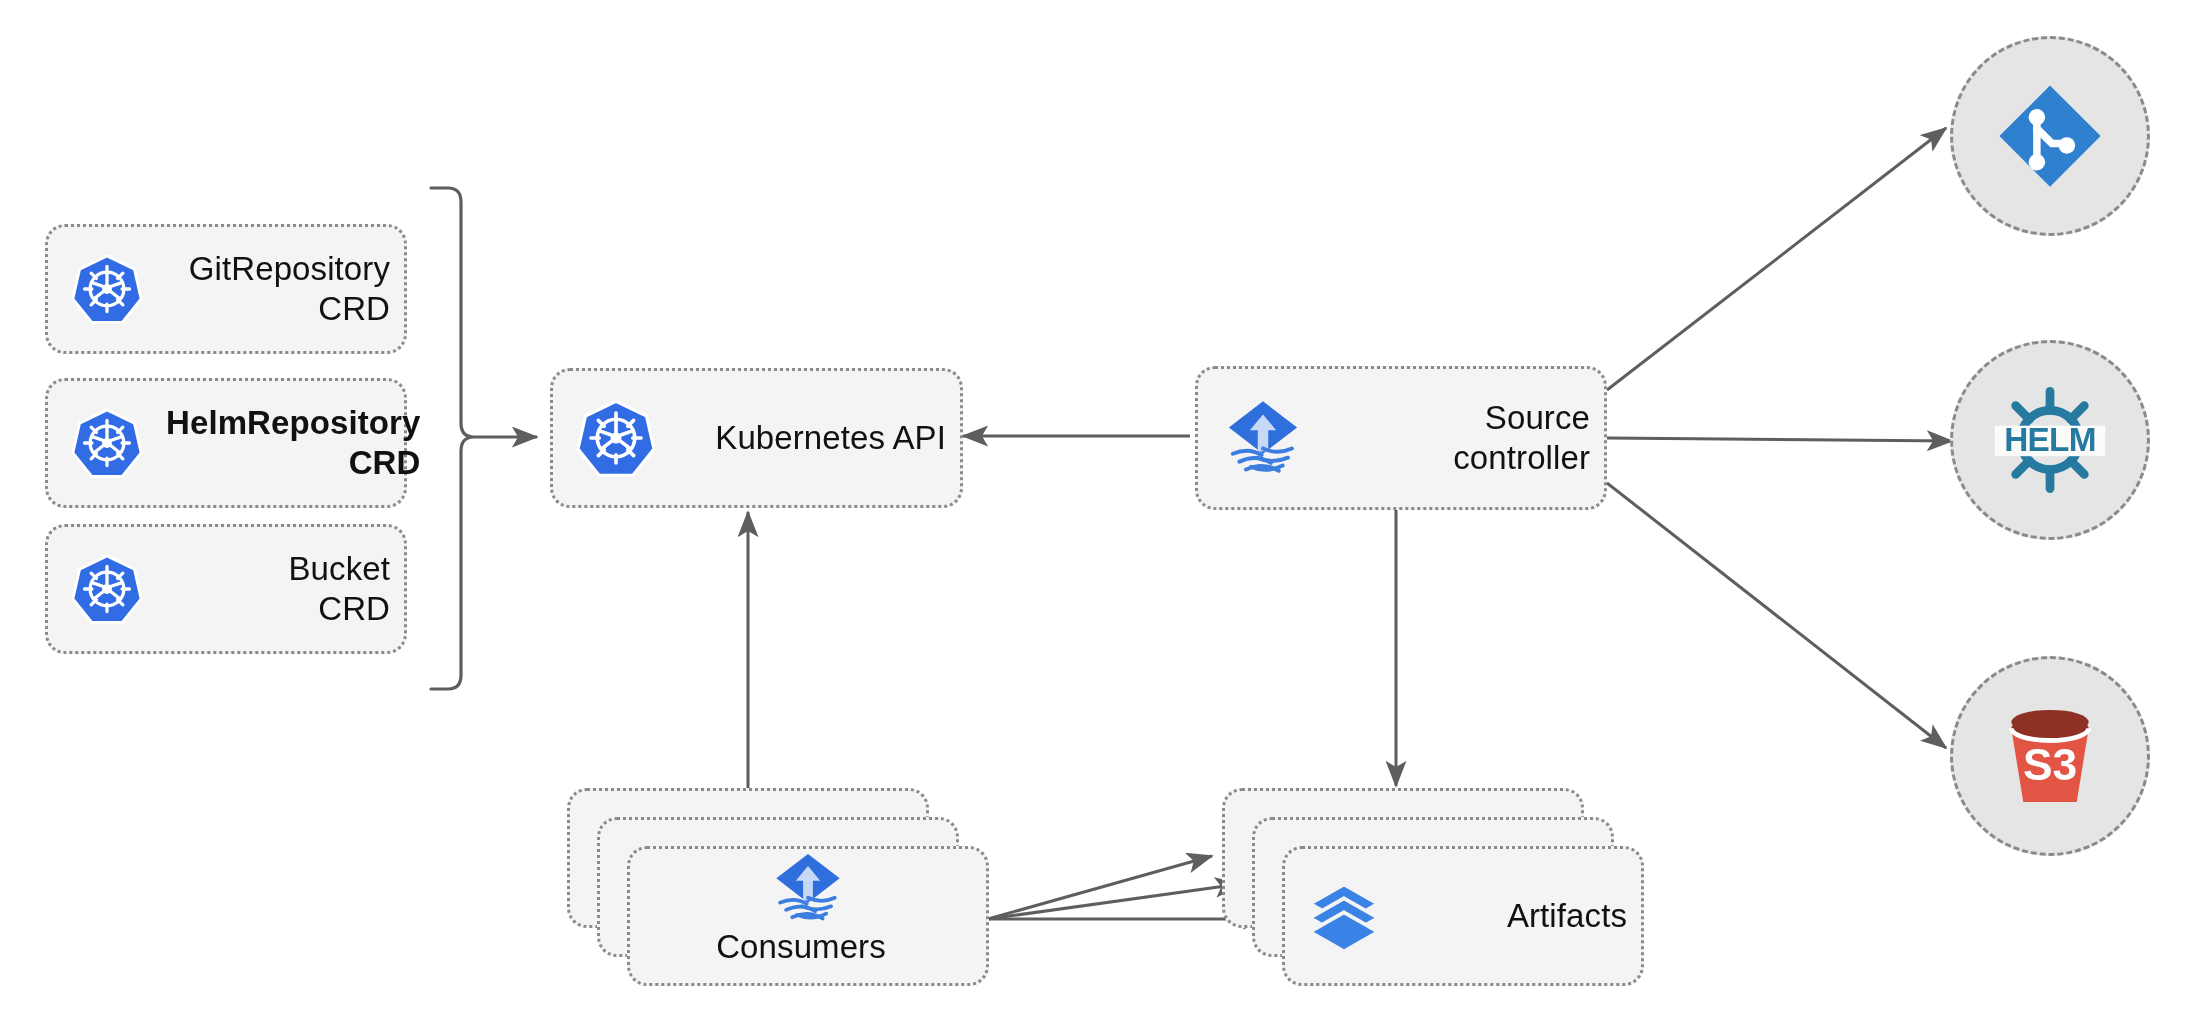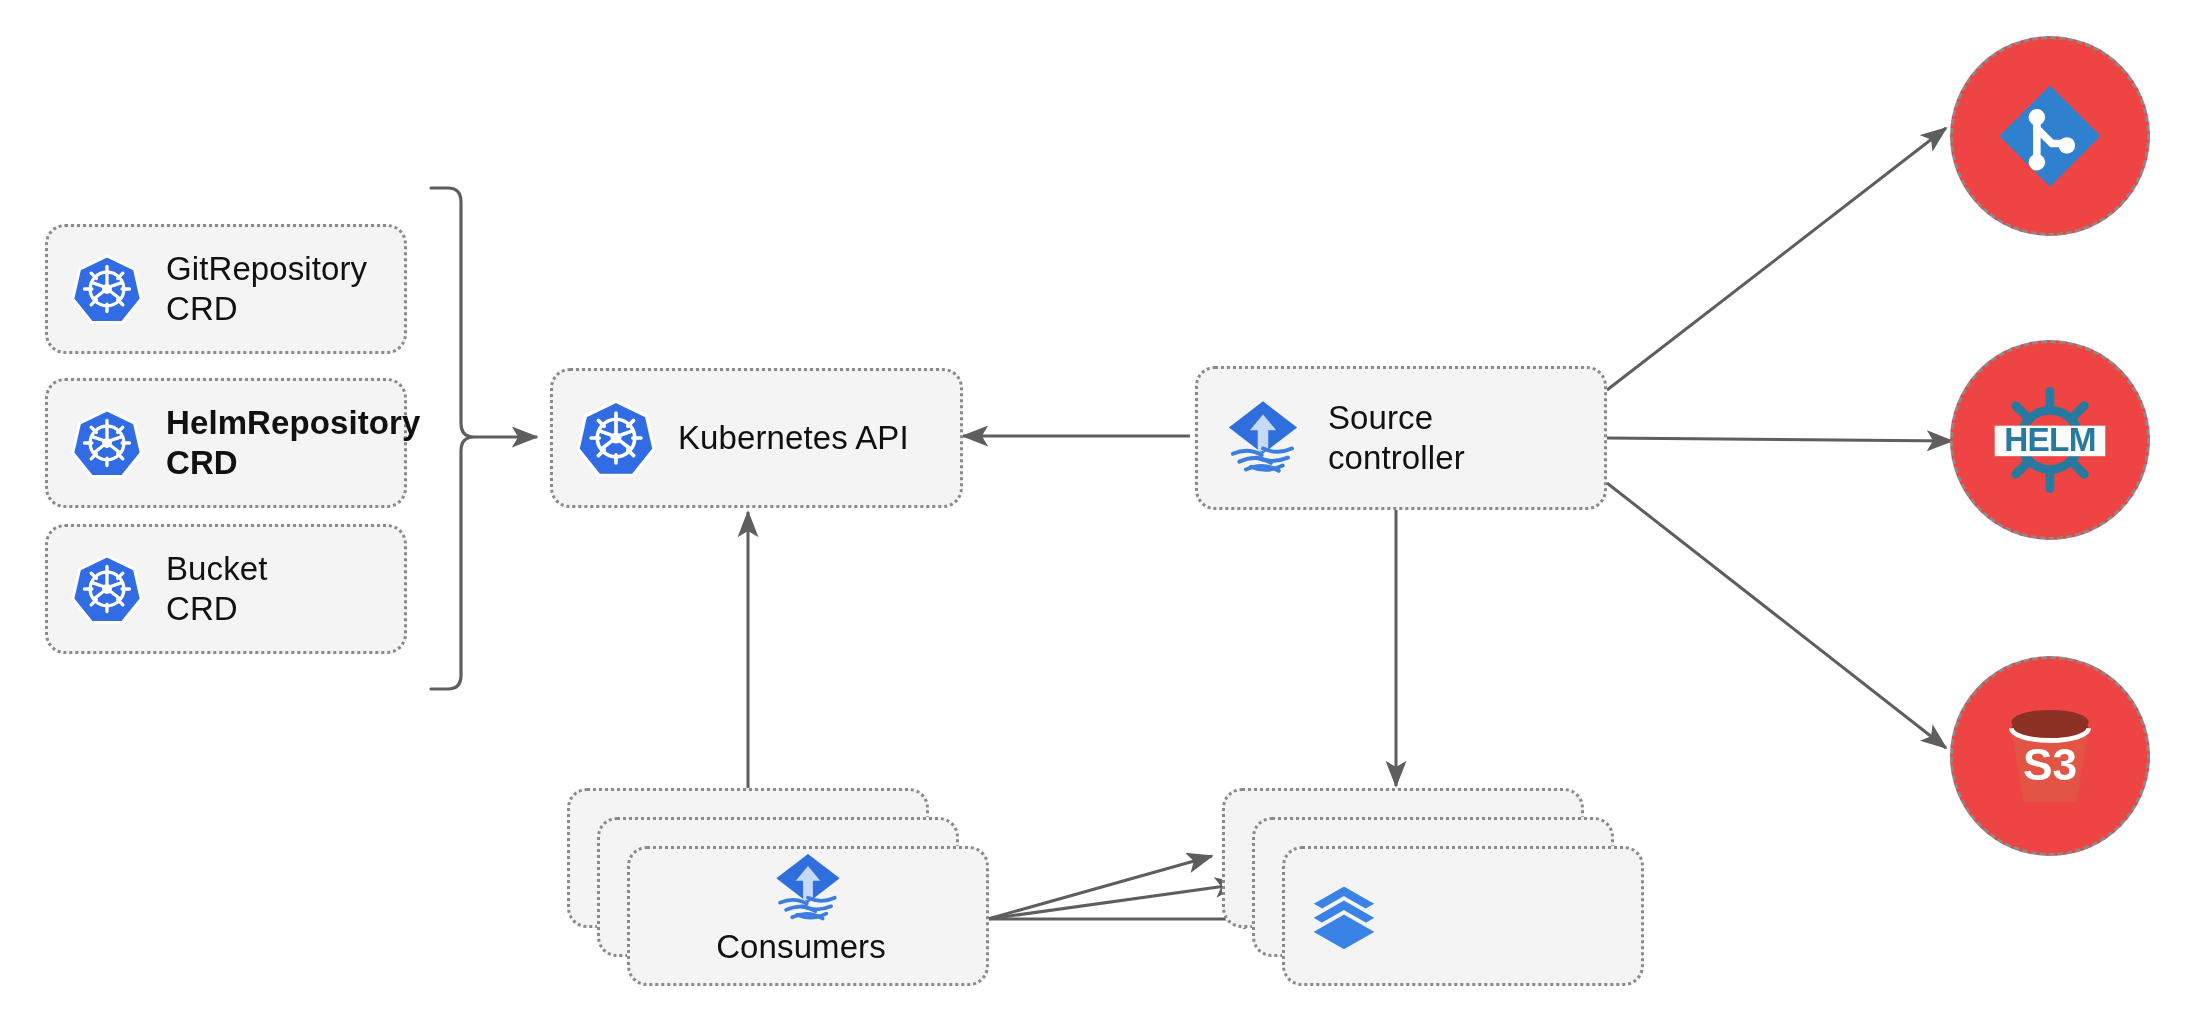--- a/index.html
+++ b/index.html
@@ -25,21 +25,21 @@
     background: #f4f4f4;
     border: 3px dotted #8a8a8a;
     border-radius: 20px;
     display: flex;
     flex-direction: row;
     align-items: center;
     justify-content: flex-start;
   }
   .node .label {
     flex: 1;
-    text-align: left;
+    text-align: right;
     color: #111111;
     font-size: 33px;
     line-height: 1.22;
     letter-spacing: 0.1px;
     white-space: pre-line;
     padding-right: 14px;
   }
   .node .icon-slot {
     flex: 0 0 auto;
     display: flex;
@@ -53,21 +53,21 @@
     background: #f4f4f4;
     border: 3px dotted #8a8a8a;
     border-radius: 20px;
   }
   
   .circle-node {
     position: absolute;
     box-sizing: border-box;
     border: 3px dashed #8a8a8a;
     border-radius: 50%;
-    background: #ef4444;
+    background: #e5e5e5;
     display: flex;
     align-items: center;
     justify-content: center;
   }
   
   #wires {
     position: absolute;
     left: 0;
     top: 0;
     width: 2196px;
@@ -271,20 +271,21 @@
     <div class="icon-slot" style="width:118px;">
       <svg width="78" height="78" viewBox="0 0 64 64" xmlns="http://www.w3.org/2000/svg">
         <path d="M32 6 L60 22 L32 38 L4 22 Z" fill="#3b82e6"></path>
         <path d="M32 28 L60 44 L32 60 L4 44 Z" fill="#3b82e6"></path>
         <path d="M32 17 L60 33 L32 49 L4 33 Z" fill="#3b82e6"></path>
         <path d="M32 6 L60 22 L32 38 L4 22 Z" fill="#3b82e6" stroke="#f4f4f4" stroke-width="3.2"></path>
         <path d="M32 17.5 L60 33.5 L32 49.5 L4 33.5 Z" fill="#3b82e6" stroke="#f4f4f4" stroke-width="3.2"></path>
         <path d="M32 29 L60 45 L32 61 L4 45 Z" fill="#3b82e6" stroke="#f4f4f4" stroke-width="3.2"></path>
       </svg>
     </div>
+    <div class="label">Artifacts</div>
   </div>
 
   <div class="circle-node" style="left:1950px; top:36px; width:200px; height:200px;">
     <svg width="120" height="120" viewBox="0 0 64 64" xmlns="http://www.w3.org/2000/svg">
       <path d="M32 5 L59 32 L32 59 L5 32 Z" fill="#3080d0"></path>
       <g stroke="#ffffff" stroke-width="4" fill="none" stroke-linecap="round">
         <line x1="25" y1="24" x2="25" y2="45"></line>
         <path d="M25 28 L33 36 L40 36"></path>
         <line x1="40" y1="36" x2="40" y2="39"></line>
       </g>

